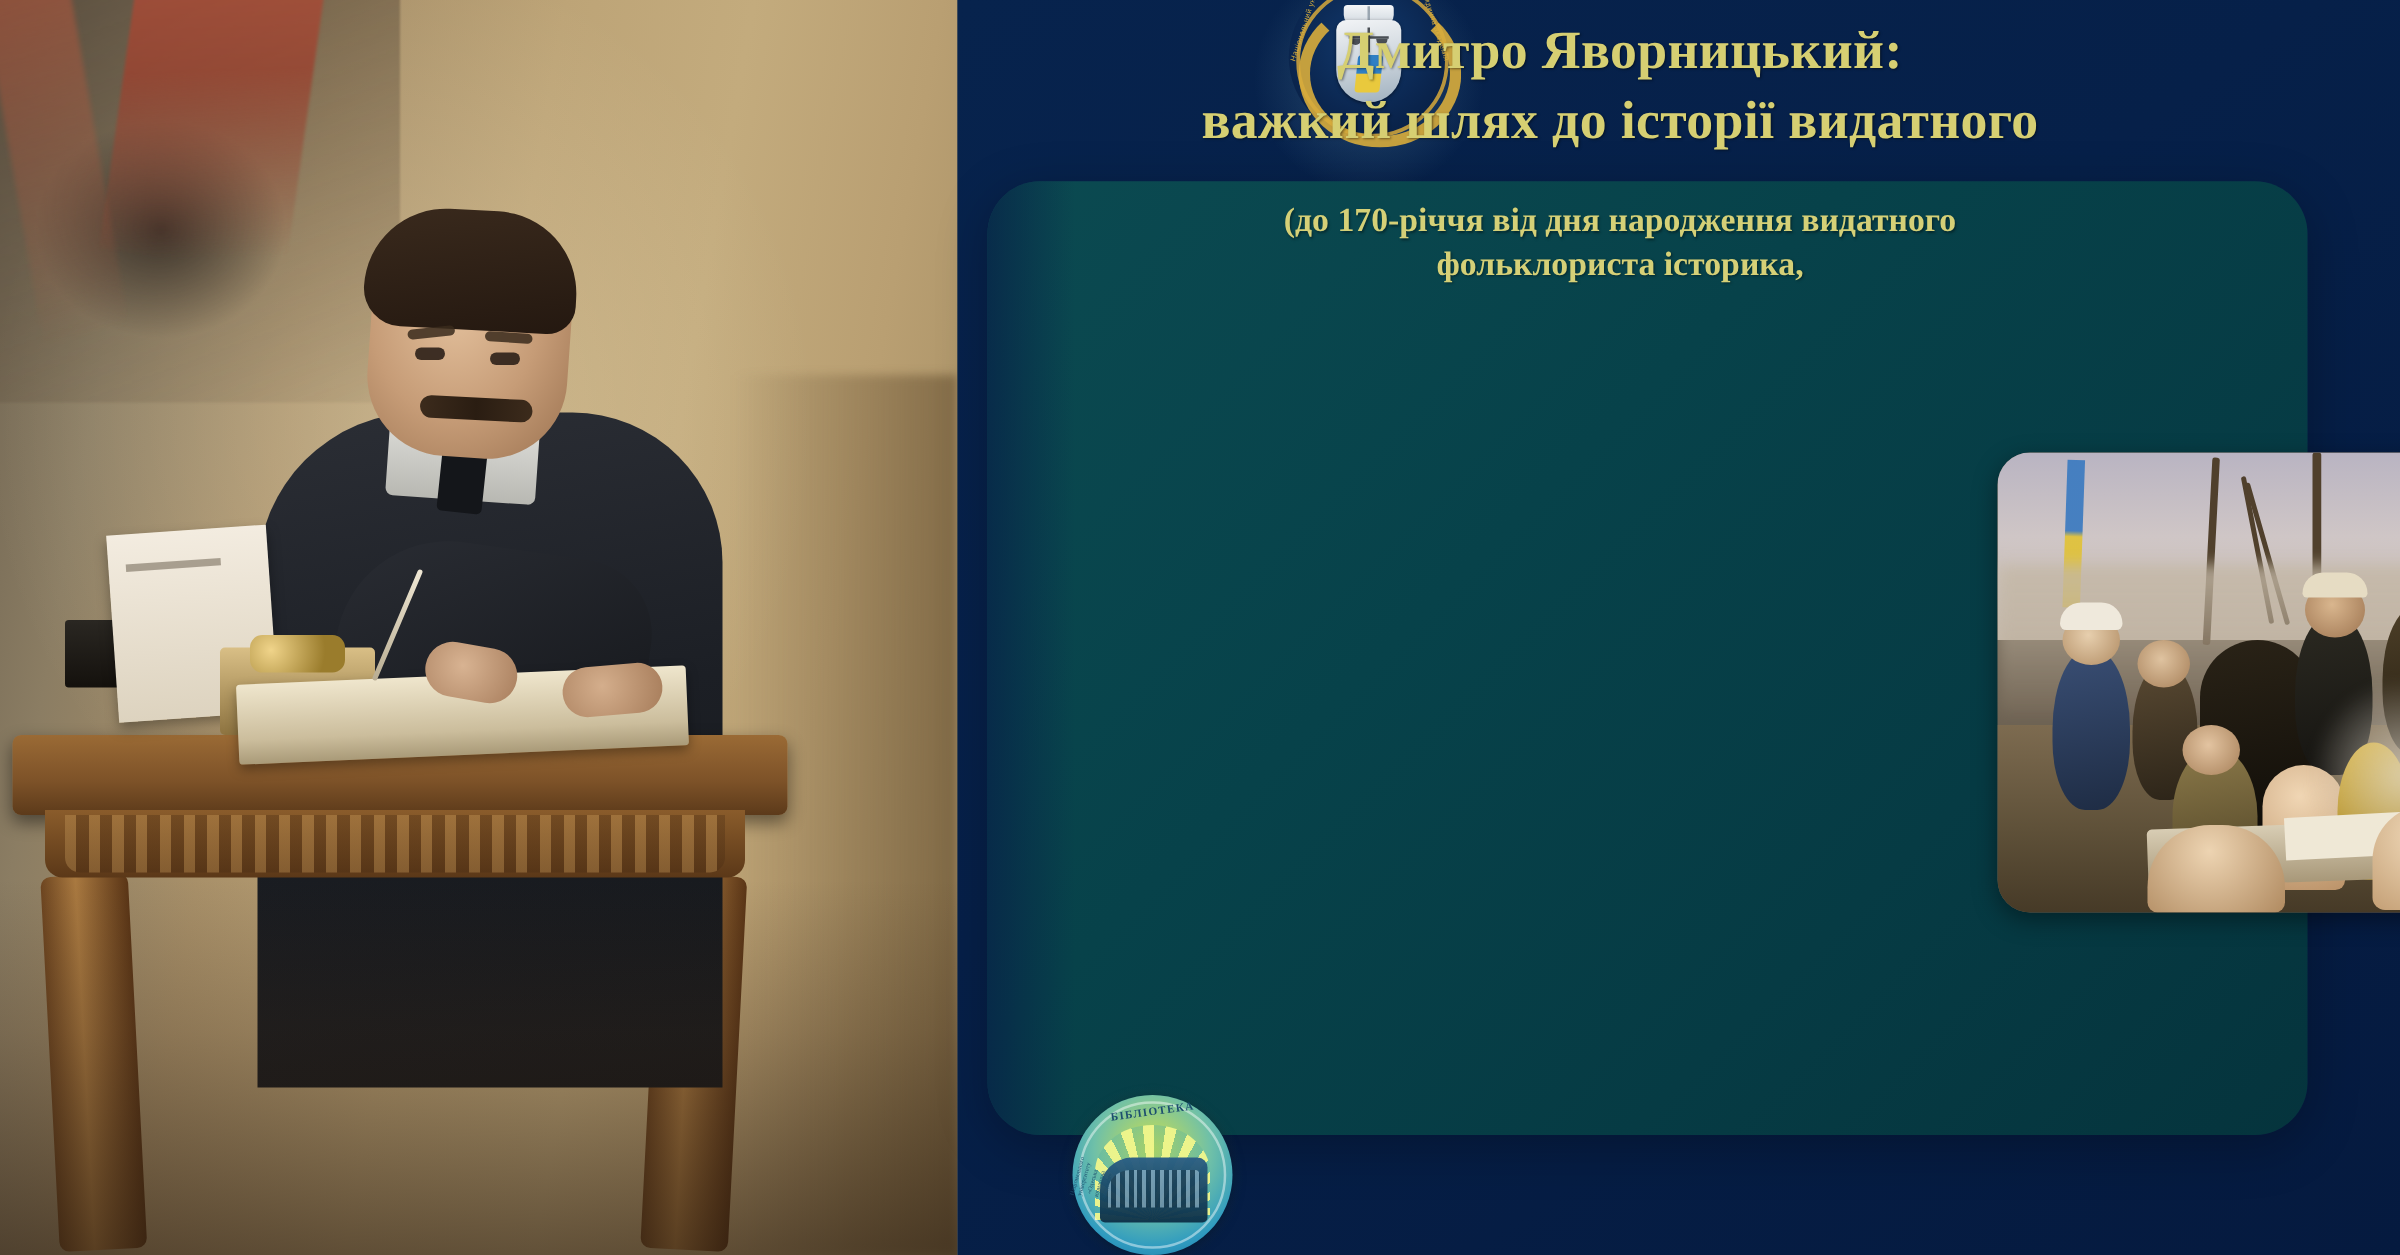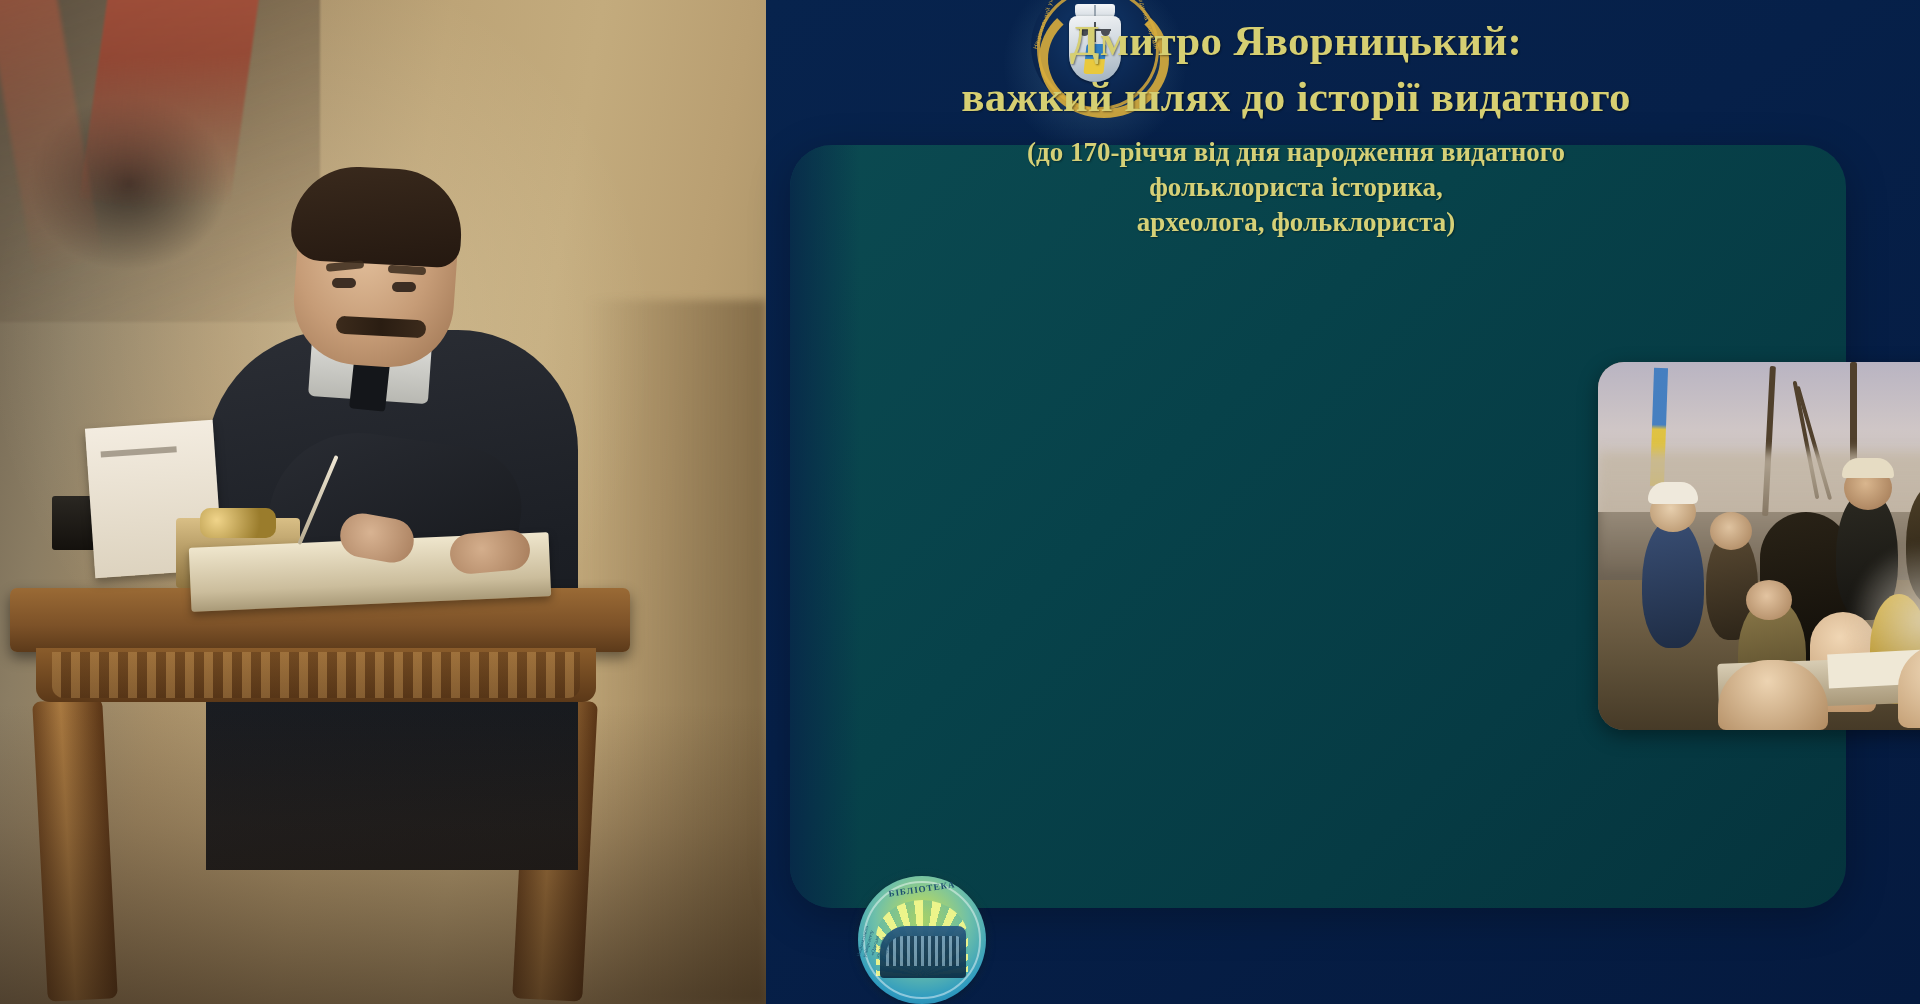--- a/index.html
+++ b/index.html
@@ -138,21 +138,21 @@
   .emblem-text span{position:absolute;white-space:nowrap;}
   .emblem-text .left{left:4px;top:64px;transform:rotate(-72deg);transform-origin:left center;}
   .emblem-text .right{right:2px;top:64px;transform:rotate(72deg);transform-origin:right center;}
 
   
   .txt{position:absolute;left:40px;top:16px;width:980px;text-align:center;color:#d9d87a;}
   .title-l1{font-size:43px;font-weight:700;color:#d6cf72;letter-spacing:.3px;
      text-shadow:1px 1px 2px rgba(0,0,0,.45);line-height:1.18;}
   .title-l2{font-size:43px;font-weight:700;color:#d6cf72;letter-spacing:.3px;
      text-shadow:1px 1px 2px rgba(0,0,0,.45);line-height:1.22;margin-top:4px;}
-  .subtitle{margin-top:12px;font-size:27px;font-weight:700;color:#d5d077;line-height:1.30;
+  .subtitle{margin-top:36px;font-size:27px;font-weight:700;color:#d5d077;line-height:1.30;
      text-shadow:1px 1px 2px rgba(0,0,0,.40);}
 
   
   .painting{position:absolute;left:832px;top:362px;width:512px;height:368px;
      border-radius:26px;overflow:hidden;background:#6d6253;
      box-shadow:0 6px 20px rgba(0,0,0,.40);}
   .pt-sky{position:absolute;left:0;top:0;width:512px;height:150px;
      background:linear-gradient(180deg,#b9b4c2 0%,#cfc6c6 45%,#c8bcae 100%);}
   .pt-haze{position:absolute;left:0;top:90px;width:512px;height:120px;
      background:linear-gradient(180deg,rgba(196,184,166,.85),rgba(150,132,108,.2));filter:blur(6px);}
@@ -261,21 +261,20 @@
     </div>
 
     <div class="teal-card"></div>
 
     <div class="txt">
       <div class="title-l1">Дмитро Яворницький:</div>
       <div class="title-l2">важкий шлях до історії видатного</div>
       <div class="subtitle">
         <div>(до 170-річчя від дня народження видатного</div>
         <div>фольклориста історика,</div>
-        <div>археолога, фольклориста)</div>
       </div>
     </div>
 
     <div class="painting">
       <div class="pt-sky"></div>
       <div class="pt-pole" style="left:168px;top:4px;width:6px;height:150px;transform:rotate(3deg);"></div>
       <div class="pt-pole" style="left:252px;top:0px;width:7px;height:170px;"></div>
       <div class="pt-pole" style="left:206px;top:18px;width:4px;height:120px;transform:rotate(-11deg);"></div>
       <div class="pt-pole" style="left:214px;top:22px;width:4px;height:118px;transform:rotate(-16deg);"></div>
 

